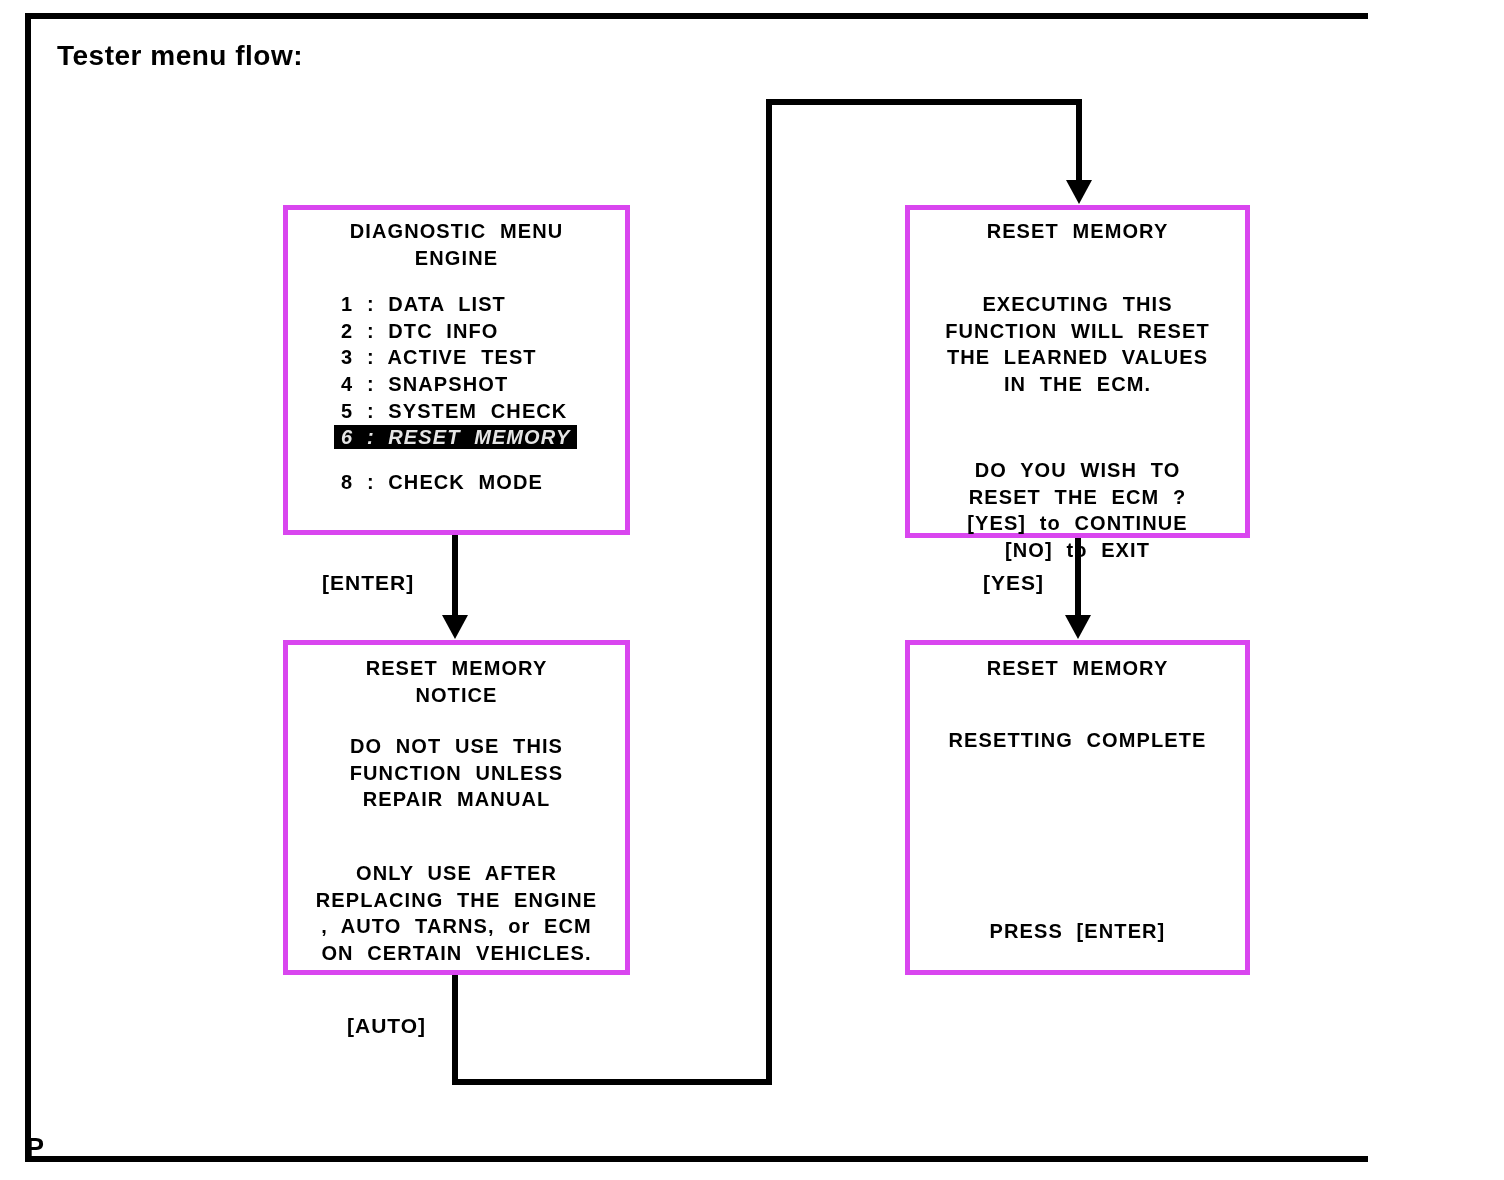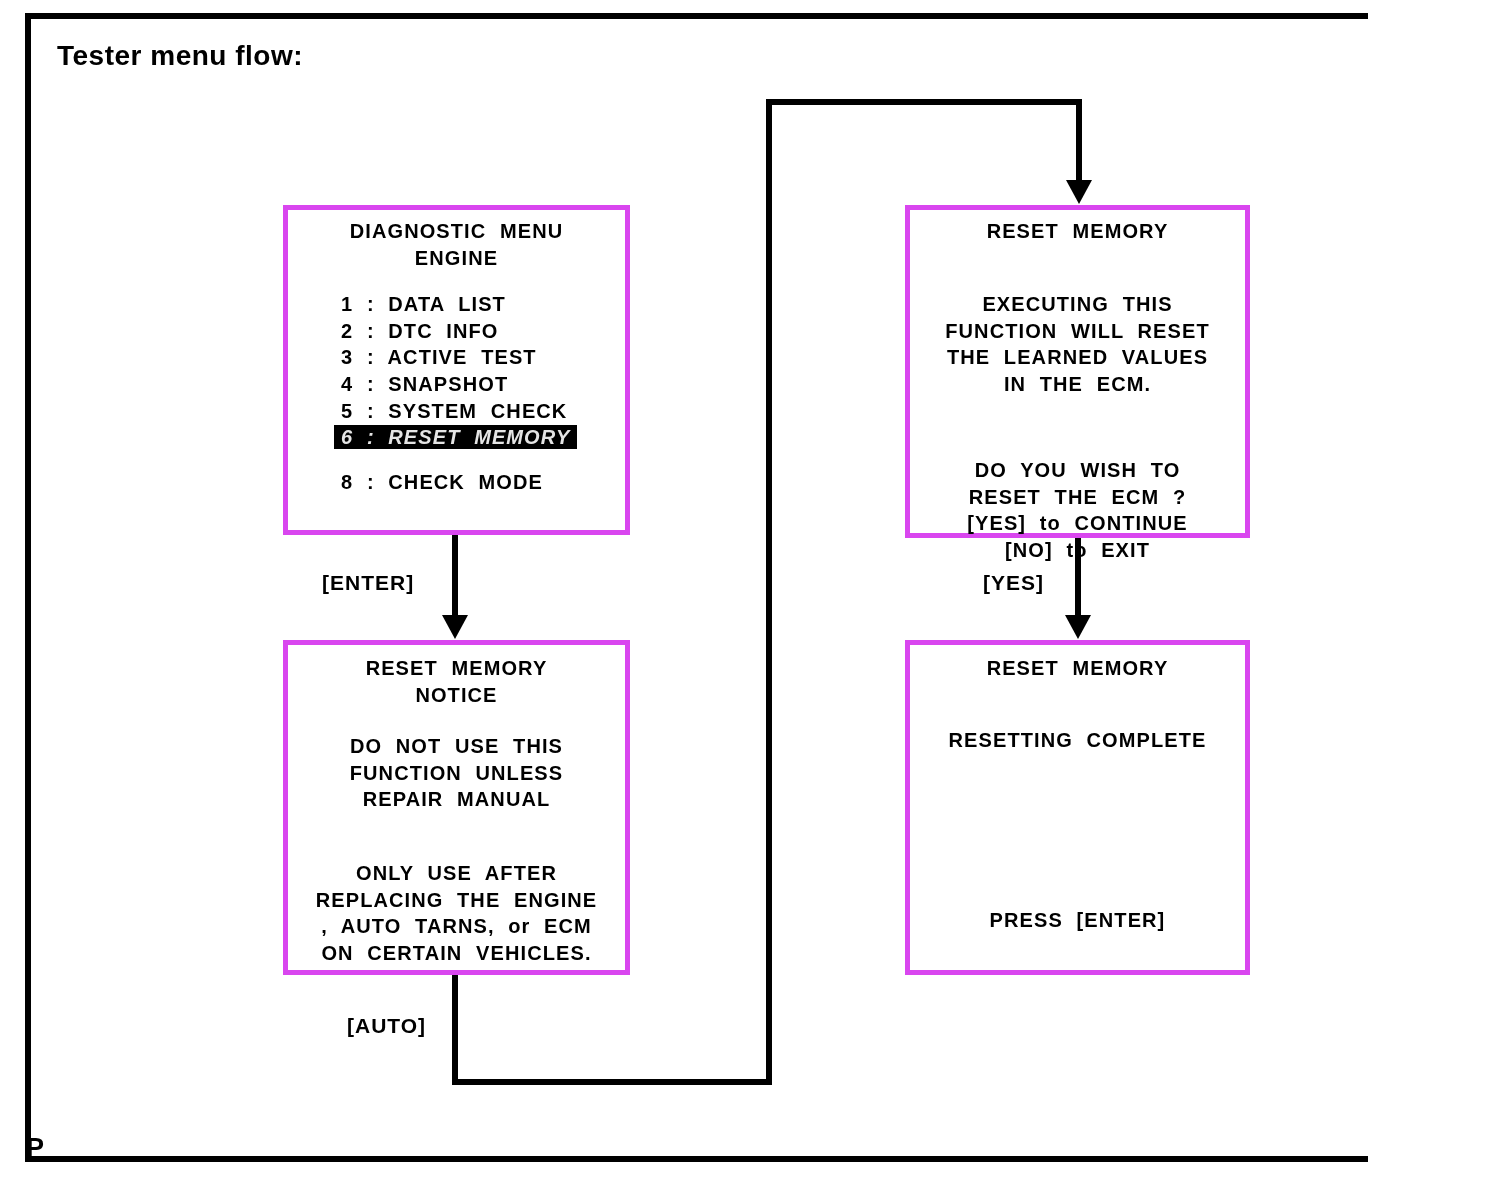--- a/index.html
+++ b/index.html
@@ -32,21 +32,21 @@
   .menu-item.gap-above{margin-top:18px;}
   .hl{background:#000;color:#e5e5e5;padding:1px 7px;margin-left:-7px;font-style:italic;}
   #screen-reset-confirm .screen-title{top:8px;}
   #screen-reset-confirm .warning{top:81px;}
   #screen-reset-confirm .prompt{top:222px;margin-top:25px;}
   #screen-reset-notice .screen-header{top:10px;}
   #screen-reset-notice .notice{top:88px;}
   #screen-reset-notice .usage{top:215px;}
   #screen-reset-complete .screen-title{top:10px;}
   #screen-reset-complete .status{top:82px;}
-  #screen-reset-complete .action{top:262px;}
+  #screen-reset-complete .action{top:273px;}
   
   .seg{position:absolute;background:#000;}
   .seg-enter-shaft{left:452px;top:535px;width:6px;height:82px;}
   .seg-box3-down  {left:452px;top:973px;width:6px;height:112px;}
   .seg-bottom-h   {left:452px;top:1079px;width:320px;height:6px;}
   .seg-mid-v      {left:766px;top:99px;width:6px;height:986px;}
   .seg-top-h      {left:766px;top:99px;width:316px;height:6px;}
   .seg-into-box2  {left:1076px;top:99px;width:6px;height:84px;}
   .seg-yes-shaft  {left:1075px;top:536px;width:6px;height:81px;}
   .arrow-down{

